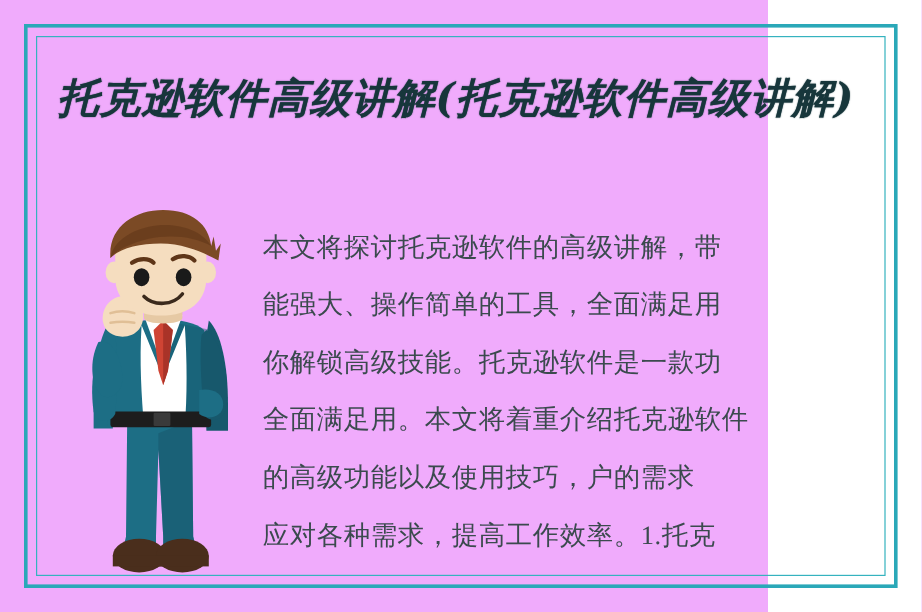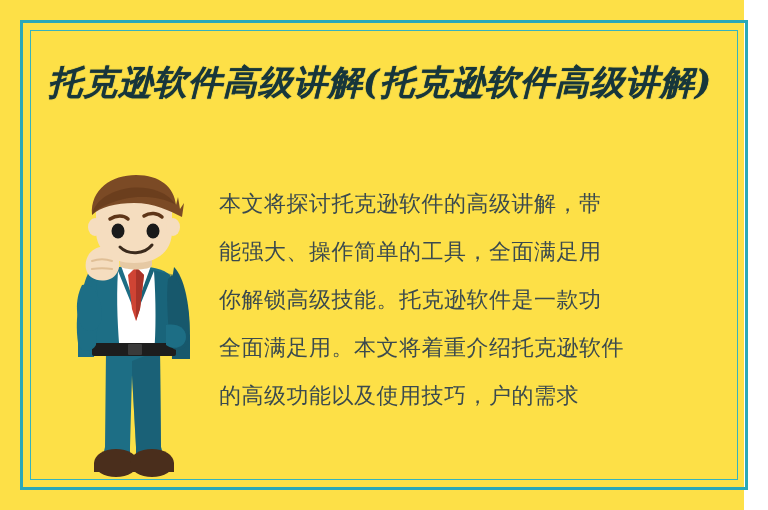--- a/index.html
+++ b/index.html
@@ -8,23 +8,23 @@
   }
   body {
     width: 768px;
     height: 510px;
     overflow: hidden;
     font-family: "Liberation Sans", sans-serif;
   }
 
   #card {
     position: relative;
-    width: 744px;
+    width: 640px;
     height: 510px;
-    background: #fde047;
+    background: #f0abfc;
     box-sizing: border-box;
   }
 
   
   .frame-outer {
     position: absolute;
     left: 20px;
     top: 20px;
     width: 728px;
     height: 470px;
@@ -59,21 +59,21 @@
     white-space: pre-wrap;
     text-shadow: 0 0 1px #17363b;
   }
 
   
   .body-text {
     position: absolute;
     left: 219px;
     top: 182px;
     width: 508px;
-    font-family: Liberation Mono, monospace;
+    font-family: Liberation Serif, serif;
     font-size: 22px;
     line-height: 48px;
     color: #3b4a4e;
     letter-spacing: 0.5px;
   }
   .body-text .line {
     display: block;
     white-space: pre;
   }
 
@@ -154,15 +154,16 @@
       <path d="M62 72 C70 80 86 80 94 70" stroke="#3b2a1c" stroke-width="3" fill="none" stroke-linecap="round"></path>
     </svg>
   </div>
 
   <div class="body-text">
     <span class="line">本文将探讨托克逊软件的高级讲解，带</span>
     <span class="line">能强大、操作简单的工具，全面满足用</span>
     <span class="line">你解锁高级技能。托克逊软件是一款功</span>
     <span class="line">全面满足用。本文将着重介绍托克逊软件</span>
     <span class="line">的高级功能以及使用技巧，户的需求</span>
+    <span class="line">应对各种需求，提高工作效率。1.托克</span>
   </div>
 
 </div>
 
 </body></html>

